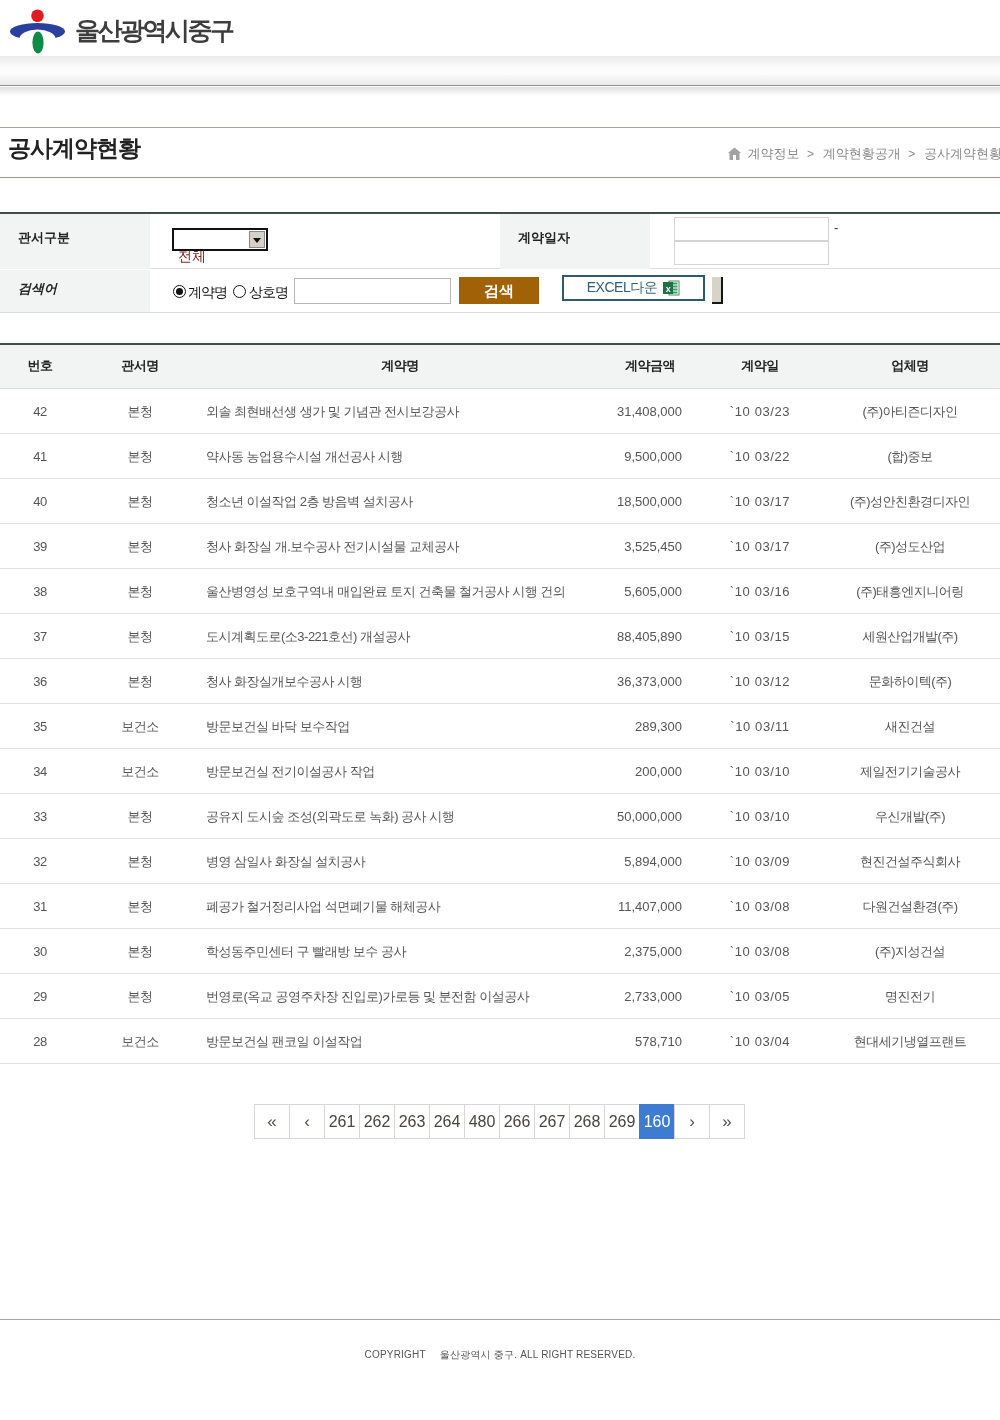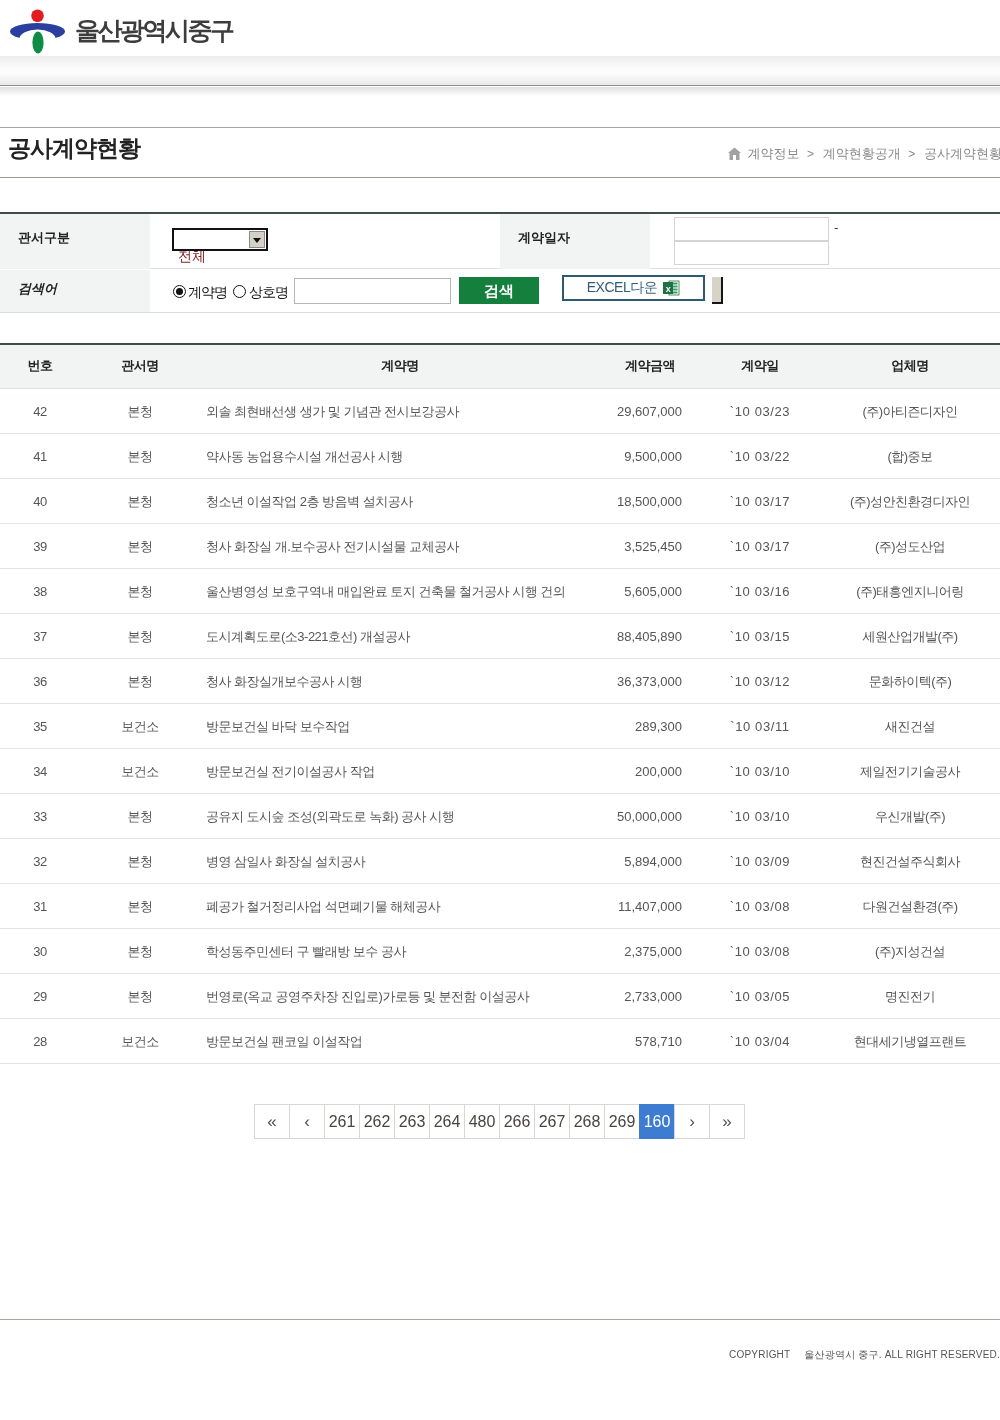--- a/index.html
+++ b/index.html
@@ -56,21 +56,21 @@
 
 
 .rad { position:absolute; top:15px; width:13px; height:13px; border:1px solid #111; border-radius:50%; background:#fff; }
 .rad.on:after { content:""; position:absolute; left:2px; top:2px; width:7px; height:7px; border-radius:50%; background:#111; }
 .r1 { left:173px; }
 .r2 { left:233px; }
 .rlab { position:absolute; top:14px; font-size:14px; color:#111; letter-spacing:-1px; }
 .rl1 { left:188px; }
 .rl2 { left:249px; }
 .sinput { position:absolute; left:294px; top:8px; width:157px; height:26px; background:#fff; border:1px solid #b6b6b6; }
-.btn-search { position:absolute; left:459px; top:7px; width:80px; height:27px; background:#15803d; color:#fff;
+.btn-search { position:absolute; left:459px; top:7px; width:80px; height:27px; background:#a16207; color:#fff;
   font-size:15px; font-weight:bold; text-align:center; line-height:27px; letter-spacing:0px; }
 .btn-excel { position:absolute; left:562px; top:5px; width:143px; height:26px; background:#fff; border:2px solid #2d5972;
   color:#2f5d7c; font-size:14px; text-align:center; line-height:21px; letter-spacing:-0.5px; }
 .btn-excel svg { vertical-align:-4px; margin-left:6px; }
 .mini { position:absolute; left:712px; top:7px; width:11px; height:27px; background:#d7d3c7;
   border-right:2px solid #161616; border-bottom:2px solid #161616; }
 
 
 .tbl { position:absolute; left:0; top:343px; width:1000px; border-collapse:collapse; table-layout:fixed; }
 .tbl thead th { background:#f1f4f2; border-top:2px solid #3e4f4a; border-bottom:1px solid #dcdcdc;
@@ -83,21 +83,21 @@
 
 
 .paging { position:absolute; left:0; top:1104px; width:1000px; text-align:center; font-size:0; }
 .paging a { display:inline-block; width:36px; height:35px; margin-left:-1px; border:1px solid #d6d6d6;
   background:#fff; font-size:16px; color:#4a443e; line-height:33px; text-align:center; text-decoration:none; vertical-align:top; }
 .paging a.arr { font-size:17px; color:#55504a; }
 .paging a.cur { background:#3d7cd0; border-color:#3d7cd0; color:#fff; }
 
 
 .footer { position:absolute; left:0; top:1319px; width:1000px; border-top:1px solid #aaa49e; }
-.footer p { margin-top:28px; text-align:right; font-size:10px; color:#555; letter-spacing:0.2px; }
+.footer p { margin-top:28px; text-align:center; font-size:10px; color:#555; letter-spacing:0.2px; }
 .footer .gap { display:inline-block; width:14px; }
 </style>
 </head>
 <body>
 
 <div class="hd">
   <svg class="logo" width="58" height="48" viewBox="0 0 58 48">
     <ellipse cx="28.5" cy="23.5" rx="27.5" ry="8.5" fill="#2b3f9e"></ellipse>
     <ellipse cx="28.5" cy="30.5" rx="18" ry="9" fill="#ffffff"></ellipse>
     <ellipse cx="29" cy="34.5" rx="5.6" ry="11" fill="#0e8c46"></ellipse>
@@ -173,21 +173,21 @@
         <th>계약금액</th>
         <th>계약일</th>
         <th>업체명</th>
       </tr>
     </thead>
   <tbody>
     <tr>
         <td>42</td>
         <td>본청</td>
         <td class="nm">외솔 최현배선생 생가 및 기념관 전시보강공사</td>
-        <td class="amt">29,607,000</td>
+        <td class="amt">31,408,000</td>
         <td class="dt">`10 03/23</td>
         <td>(주)아티즌디자인</td>
       </tr>
     <tr>
         <td>41</td>
         <td>본청</td>
         <td class="nm">약사동 농업용수시설 개선공사 시행</td>
         <td class="amt">9,500,000</td>
         <td class="dt">`10 03/22</td>
         <td>(합)중보</td>

